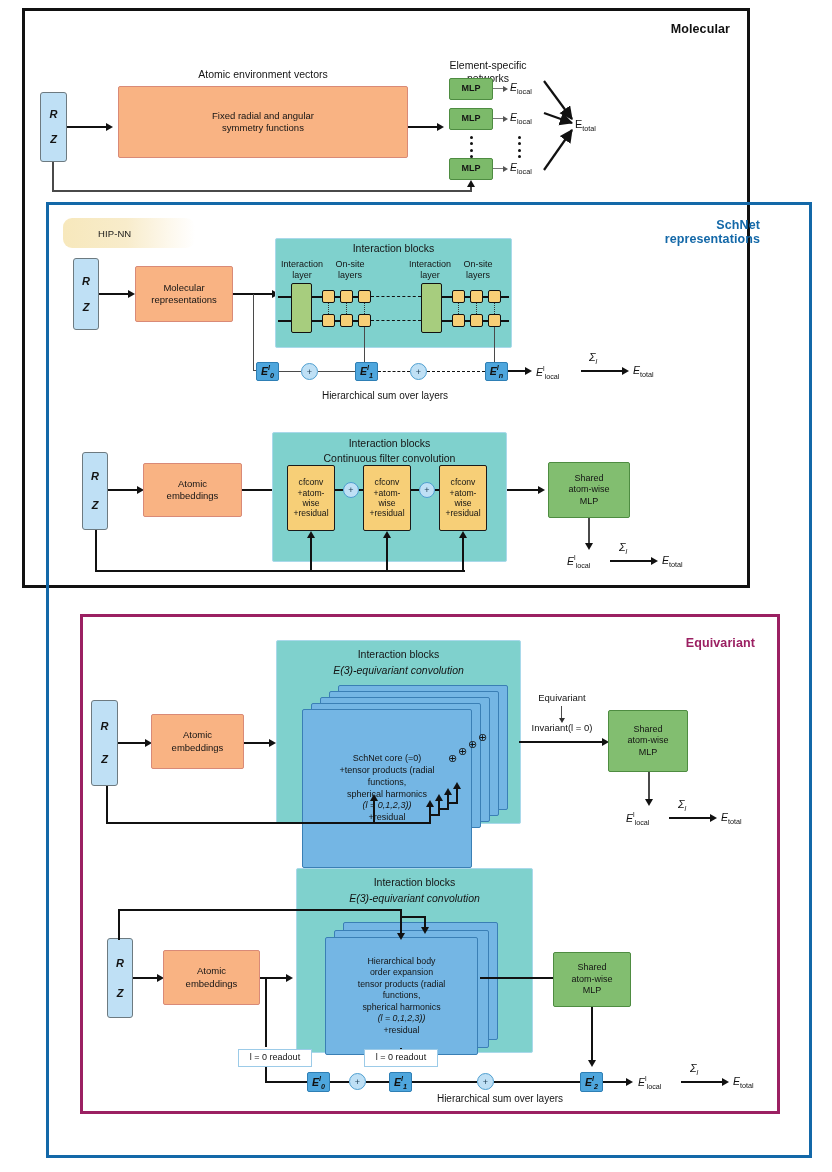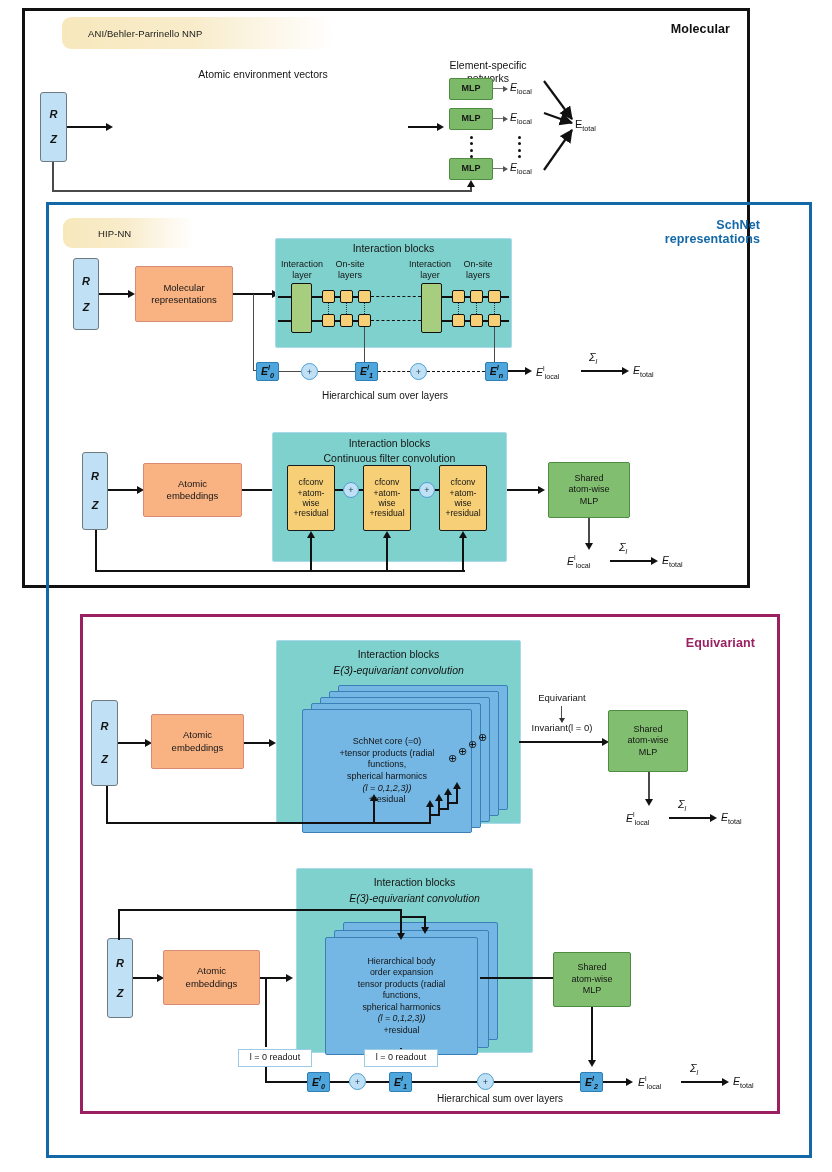--- a/index.html
+++ b/index.html
@@ -225,34 +225,35 @@
 
   <div class="abs cat-label cat-invariant" style="left:600px;top:22px;width:130px;">Molecular</div>
 
   <div class="abs cat-label cat-learned" style="left:590px;top:218px;width:170px;">
     <div>SchNet</div>
     <div>representations</div>
   </div>
 
   <div class="abs cat-label cat-equivariant" style="left:620px;top:636px;width:135px;">Equivariant</div>
 
-  <div class="abs pill left-align" style="left:62px;top:17px;width:273px;height:32px;">
-    <span>ANI/Behler-Parrinello NNP</span>
-  </div>
 
   <div class="abs box box-rz" style="left:40px;top:92px;width:27px;height:70px;">
     <span>R</span>
     <span>Z</span>
   </div>
 
   <div class="abs ln" style="left:67px;top:126px;width:40px;height:2px;"></div>
   <div class="abs ar-r" style="left:106px;top:123px;"></div>
 
   <div class="abs cap" style="left:118px;top:68px;width:290px;">Atomic environment vectors</div>
 
+  <div class="abs box box-orange" style="left:118px;top:86px;width:290px;height:72px;flex-direction:column;">
+    <span>Fixed radial and angular</span>
+    <span>symmetry functions</span>
+  </div>
 
   <div class="abs ln" style="left:408px;top:126px;width:30px;height:2px;"></div>
   <div class="abs ar-r" style="left:437px;top:123px;"></div>
 
   <div class="abs cap" style="left:428px;top:59px;width:120px;">
     <div>Element-specific</div>
     <div>networks</div>
   </div>
 
   <div class="abs box box-green" style="left:449px;top:78px;width:44px;height:22px;font-weight:bold;font-size:9px;">
@@ -552,21 +553,21 @@
 
   <div class="abs box-teal" style="left:276px;top:640px;width:245px;height:184px;"></div>
   <div class="abs cap" style="left:276px;top:648px;width:245px;">Interaction blocks</div>
   <div class="abs cap" style="left:276px;top:664px;width:245px;font-style:italic;">E(3)-equivariant convolution</div>
 
   <div class="abs stack-layer" style="left:338px;top:685px;width:170px;height:125px;"></div>
   <div class="abs stack-layer" style="left:329px;top:691px;width:170px;height:125px;"></div>
   <div class="abs stack-layer" style="left:320px;top:697px;width:170px;height:125px;"></div>
   <div class="abs stack-layer" style="left:311px;top:703px;width:170px;height:125px;"></div>
 
-  <div class="abs box box-blue" style="left:302px;top:709px;width:170px;height:124px;flex-direction:column;justify-content:center;">
+  <div class="abs box box-blue" style="left:302px;top:709px;width:170px;height:159px;flex-direction:column;justify-content:center;">
     <span>SchNet core (=0)</span>
     <span>+tensor products (radial</span>
     <span>functions,</span>
     <span>spherical harmonics</span>
     <span style="font-style:italic;">(l = 0,1,2,3))</span>
     <span>+residual</span>
   </div>
 
   <div class="abs oplus" style="left:448px;top:752px;">⊕</div>
   <div class="abs oplus" style="left:458px;top:745px;">⊕</div>

